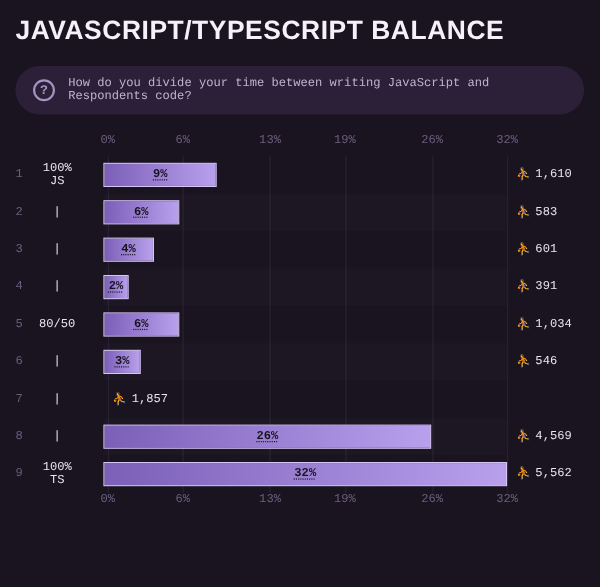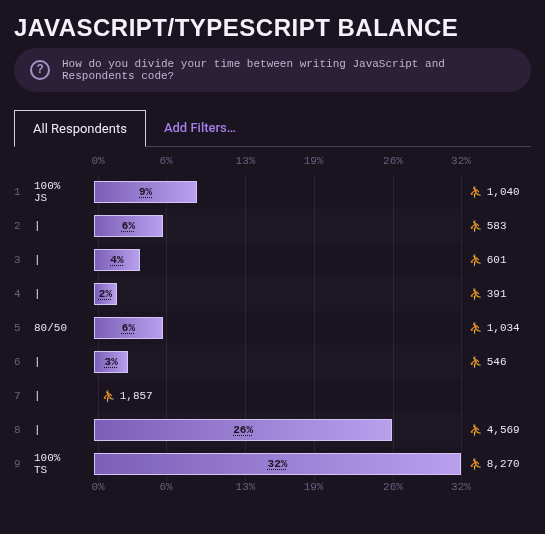--- a/index.html
+++ b/index.html
@@ -13,21 +13,21 @@
     overflow: hidden;
   }
   .wrap { padding: 14px 14px 0 14px; }
   h1 {
     font-family: "Arial Black", "Impact", sans-serif;
     font-weight: 900;
     font-stretch: condensed;
     font-size: 24px;
     letter-spacing: 0.5px;
     color: #f5f1fa;
-    margin-bottom: 6px;
+    margin-bottom: 18px;
   }
   .question {
     background: #2b2038;
     border-radius: 22px;
     padding: 10px 16px;
     display: flex;
     align-items: center;
     gap: 12px;
     font-family: "Courier New", monospace;
     font-size: 11px;
@@ -85,21 +85,21 @@
     font-size: 11px;
     color: #6b5f7d;
     text-align: left;
     flex-shrink:0;
   }
   .row .cat {
     width: 60px;
     font-family: "Courier New", monospace;
     font-size: 11px;
     color: #eae4f2;
-    text-align: left;
+    text-align: center;
     padding-right: 24px;
     flex-shrink:0;
   }
   .row .barzone {
     flex: 1;
     height: 100%;
     position: relative;
     display: flex;
     align-items: center;
   }
@@ -139,24 +139,20 @@
 <body>
 
 <div class="wrap">
   <h1>JAVASCRIPT/TYPESCRIPT BALANCE</h1>
 
   <div class="question">
     <span class="qicon">?</span>
     <span>How do you divide your time between writing JavaScript and Respondents code?</span>
   </div>
 
-  <div class="tabs">
-    <div class="tab active">All Respondents</div>
-    <div class="tab add">Add Filters…</div>
-  </div>
 
   <div class="chart">
     <div class="axis">
       <div class="lead"></div>
       <div class="ticks" id="ticks-top">
           <span class="tick" style="left: 0%;">0%</span>
           <span class="tick" style="left: 18.75%;">6%</span>
           <span class="tick" style="left: 40.625%;">13%</span>
           <span class="tick" style="left: 59.375%;">19%</span>
           <span class="tick" style="left: 81.25%;">26%</span>
@@ -177,21 +173,21 @@
     <div class="row">
           <div class="num">1</div>
           <div class="cat">100% JS</div>
           <div class="barzone">
             <div class="bar" style="width: 28.125%;">
               <span class="pct">9%</span>
             </div>
           </div>
           <div class="count">
             <span class="picon">⛹</span>
-            <span>1,040</span>
+            <span>1,610</span>
           </div>
         </div>
         <div class="row">
           <div class="num">2</div>
           <div class="cat">|</div>
           <div class="barzone">
             <div class="bar" style="width: 18.75%;">
               <span class="pct">6%</span>
             </div>
           </div>
@@ -276,21 +272,21 @@
         <div class="row">
           <div class="num">9</div>
           <div class="cat">100% TS</div>
           <div class="barzone">
             <div class="bar" style="width: 100%;">
               <span class="pct">32%</span>
             </div>
           </div>
           <div class="count">
             <span class="picon">⛹</span>
-            <span>8,270</span>
+            <span>5,562</span>
           </div>
         </div>
       </div>
 
     <div class="axis">
       <div class="lead"></div>
       <div class="ticks" id="ticks-bot">
           <span class="tick" style="left: 0%;">0%</span>
           <span class="tick" style="left: 18.75%;">6%</span>
           <span class="tick" style="left: 40.625%;">13%</span>

